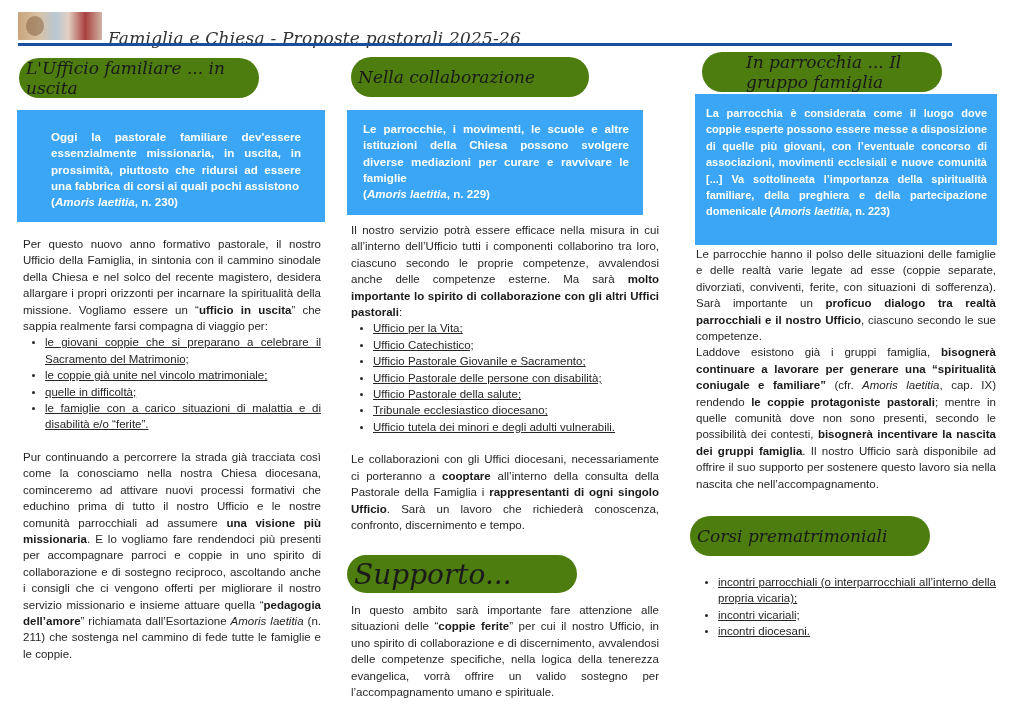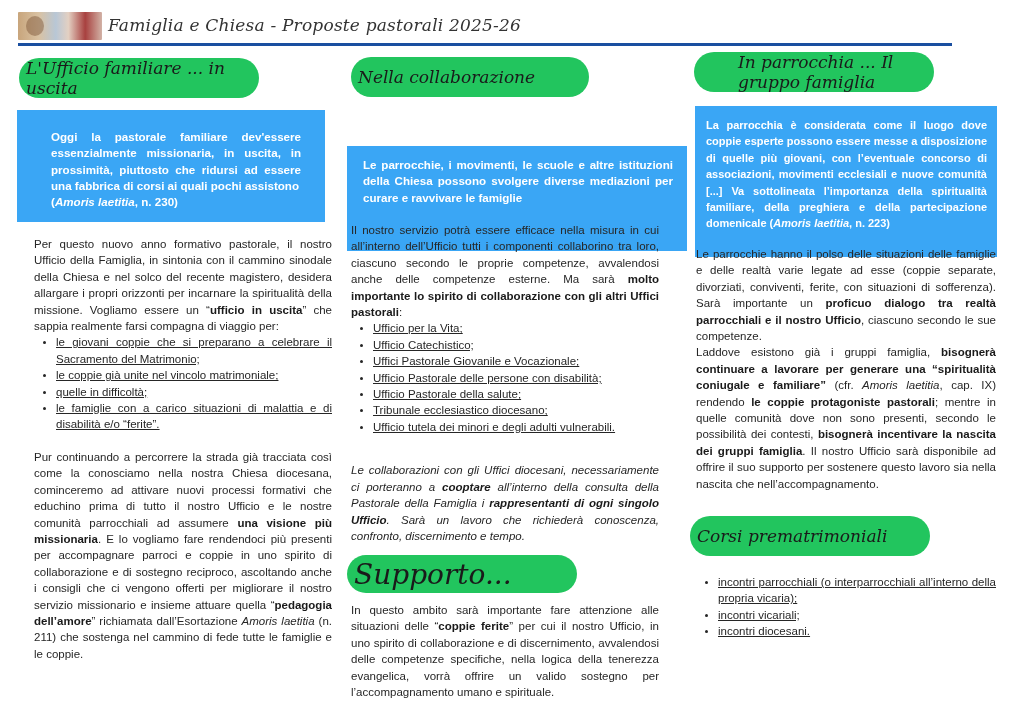--- a/index.html
+++ b/index.html
@@ -16,36 +16,36 @@
   .logo {
     position: absolute; left: 0; top: 2px; width: 84px; height: 28px;
     background: linear-gradient(90deg, #c8a57c 0%, #d9c2a3 25%, #b8c7d6 45%, #e3d0c2 60%, #a8413f 80%, #d2b2a6 100%);
     border-radius: 1px;
   }
   .logo::after {
     content: ""; position: absolute; left: 8px; top: 4px; width: 18px; height: 20px;
     border-radius: 50%; background: rgba(120,80,50,0.45);
   }
   .header-title {
-    position: absolute; left: 90px; top: 5px;
+    position: absolute; left: 90px; top: 18px;
     font-family: "DejaVu Serif", serif; font-style: italic;
     font-size: 17px; color: #333333; letter-spacing: 0.2px;
   }
   .header-rule {
     position: absolute; left: 0; top: 33px; width: 934px; height: 3px;
     background: #1a4fa0;
   }
   .col { position: absolute; top: 0; }
   .col-1 { left: 17px; width: 310px; }
   .col-2 { left: 347px; width: 320px; }
   .col-3 { left: 690px; width: 316px; }
 
   .pill {
     position: absolute; height: 40px; border-radius: 20px;
-    background: #22c55e;
+    background: #4d7c0f;
     font-family: "DejaVu Serif", serif; font-style: italic;
     font-size: 17px; color: #1a1a1a;
     display: flex; align-items: center; padding-left: 7px; box-sizing: border-box;
   }
   .quote {
     position: absolute; background: #3aa6f5; color: #ffffff;
     font-weight: bold; font-size: 11.6px; line-height: 16.3px;
     text-align: justify; box-sizing: border-box;
   }
   .quote .ref { display: block; text-align: left; }
@@ -68,59 +68,60 @@
   <div class="header-title">Famiglia e Chiesa - Proposte pastorali 2025-26</div>
   <div class="header-rule"></div>
 </div>
 
 <div class="col col-1">
   <div class="pill" style="left:2px; top:58px; width:240px;">L'Ufficio familiare ... in uscita</div>
   <div class="quote" style="left:0; top:110px; width:308px; height:112px; padding:19px 24px 0 34px;">
     <span>Oggi la pastorale familiare dev'essere essenzialmente missionaria, in uscita, in prossimità, piuttosto che ridursi ad essere una fabbrica di corsi ai quali pochi assistono</span>
     <span class="ref"><span> (</span><i>Amoris laetitia</i><span>, n. 230)</span></span>
   </div>
-  <div class="body-text" style="left:17px; top:236px; width:298px;">
+  <div class="body-text" style="left:6px; top:236px; width:298px;">
     <p><span>Per questo nuovo anno formativo pastorale, il nostro Ufficio della Famiglia, in sintonia con il cammino sinodale della Chiesa e nel solco del recente magistero, desidera allargare i propri orizzonti per incarnare la spiritualità della missione. Vogliamo essere un “</span><b>ufficio in uscita</b><span>” che sappia realmente farsi compagna di viaggio per:</span></p>
     <ul>
       <li>le giovani coppie che si preparano a celebrare il Sacramento del Matrimonio;</li>
       <li>le coppie già unite nel vincolo matrimoniale;</li>
       <li>quelle in difficoltà;</li>
       <li>le famiglie con a carico situazioni di malattia e di disabilità e/o “ferite”.</li>
     </ul>
     <p style="margin-top:16px;"><span>Pur continuando a percorrere la strada già tracciata così come la conosciamo nella nostra Chiesa diocesana, cominceremo ad attivare nuovi processi formativi che educhino prima di tutto il nostro Ufficio e le nostre comunità parrocchiali ad assumere </span><b>una visione più missionaria</b><span>. E lo vogliamo fare rendendoci più presenti per accompagnare parroci e coppie in uno spirito di collaborazione e di sostegno reciproco, ascoltando anche i consigli che ci vengono offerti per migliorare il nostro servizio missionario e insieme attuare quella “</span><b>pedagogia dell’amore</b><span>” richiamata dall’Esortazione </span><i>Amoris laetitia</i><span> (n. 211) che sostenga nel cammino di fede tutte le famiglie e le coppie.</span></p>
   </div>
 </div>
 
 <div class="col col-2">
   <div class="pill" style="left:4px; top:57px; width:238px;">Nella collaborazione</div>
-  <div class="quote" style="left:0; top:110px; width:340px; height:105px; padding:11px 14px 0 16px;margin-top:36px;">
+  <div class="quote" style="left:0; top:110px; width:296px; height:105px; padding:11px 14px 0 16px;">
     <span>Le parrocchie, i movimenti, le scuole e altre istituzioni della Chiesa possono svolgere diverse mediazioni per curare e ravvivare le famiglie</span>
+    <span class="ref"><span>(</span><i>Amoris laetitia</i><span>, n. 229)</span></span>
   </div>
   <div class="body-text" style="left:4px; top:222px; width:308px;">
     <p><span>Il nostro servizio potrà essere efficace nella misura in cui all’interno dell’Ufficio tutti i componenti collaborino tra loro, ciascuno secondo le proprie competenze, avvalendosi anche delle competenze esterne. Ma sarà </span><b>molto importante lo spirito di collaborazione con gli altri Uffici pastorali</b><span>:</span></p>
     <ul>
       <li>Ufficio per la Vita;</li>
       <li>Ufficio Catechistico;</li>
-      <li>Uffici Pastorale Giovanile e Vocazionale;</li>
+      <li>Ufficio Pastorale Giovanile e Sacramento;</li>
       <li>Ufficio Pastorale delle persone con disabilità;</li>
       <li>Ufficio Pastorale della salute;</li>
       <li>Tribunale ecclesiastico diocesano;</li>
       <li>Ufficio tutela dei minori e degli adulti vulnerabili.</li>
     </ul>
-    <p style="margin-top:27px;font-style:italic;"><span>Le collaborazioni con gli Uffici diocesani, necessariamente ci porteranno a </span><b>cooptare</b><span> all’interno della consulta della Pastorale della Famiglia i </span><b>rappresentanti di ogni singolo Ufficio</b><span>. Sarà un lavoro che richiederà conoscenza, confronto, discernimento e tempo.</span></p>
+    <p style="margin-top:16px;"><span>Le collaborazioni con gli Uffici diocesani, necessariamente ci porteranno a </span><b>cooptare</b><span> all’interno della consulta della Pastorale della Famiglia i </span><b>rappresentanti di ogni singolo Ufficio</b><span>. Sarà un lavoro che richiederà conoscenza, confronto, discernimento e tempo.</span></p>
   </div>
   <div class="pill" style="left:0; top:555px; width:230px; height:38px; font-size:28px;">Supporto...</div>
   <div class="body-text" style="left:4px; top:602px; width:308px;">
     <p><span>In questo ambito sarà importante fare attenzione alle situazioni delle “</span><b>coppie ferite</b><span>” per cui il nostro Ufficio, in uno spirito di collaborazione e di discernimento, avvalendosi delle competenze specifiche, nella logica della tenerezza evangelica, vorrà offrire un valido sostegno per l’accompagnamento umano e spirituale.</span></p>
   </div>
 </div>
 
 <div class="col col-3">
-  <div class="pill" style="left:4px; top:52px; width:240px;padding-left:44px;">In parrocchia ... Il gruppo famiglia</div>
-  <div class="quote" style="left:5px; top:106px; width:302px; height:151px; padding:11px 10px 0 11px; font-size:11px; line-height:16.4px;">
+  <div class="pill" style="left:12px; top:52px; width:240px;padding-left:44px;">In parrocchia ... Il gruppo famiglia</div>
+  <div class="quote" style="left:5px; top:94px; width:302px; height:151px; padding:11px 10px 0 11px; font-size:11px; line-height:16.4px;">
     <span><span>La parrocchia è considerata come il luogo dove coppie esperte possono essere messe a disposizione di quelle più giovani, con l’eventuale concorso di associazioni, movimenti ecclesiali e nuove comunità [...] Va sottolineata l’importanza della spiritualità familiare, della preghiera e della partecipazione domenicale (</span><i>Amoris laetitia</i><span>, n. 223)</span></span>
   </div>
   <div class="body-text" style="left:6px; top:246px; width:300px;">
     <p><span>Le parrocchie hanno il polso delle situazioni delle famiglie e delle realtà varie legate ad esse (coppie separate, divorziati, conviventi, ferite, con situazioni di sofferenza). Sarà importante un </span><b>proficuo dialogo tra realtà parrocchiali e il nostro Ufficio</b><span>, ciascuno secondo le sue competenze.</span></p>
     <p><span>Laddove esistono già i gruppi famiglia, </span><b>bisognerà continuare a lavorare per generare una “spiritualità coniugale e familiare”</b><span> (cfr. </span><i>Amoris laetitia</i><span>, cap. IX) rendendo </span><b>le coppie protagoniste pastorali</b><span>; mentre in quelle comunità dove non sono presenti, secondo le possibilità dei contesti, </span><b>bisognerà incentivare la nascita dei gruppi famiglia</b><span>. Il nostro Ufficio sarà disponibile ad offrire il suo supporto per sostenere questo lavoro sia nella nascita che nell’accompagnamento.</span></p>
   </div>
   <div class="pill" style="left:0; top:516px; width:240px;">Corsi prematrimoniali</div>
   <div class="body-text" style="left:6px; top:574px; width:300px;">
     <ul>
       <li>incontri parrocchiali (o interparrocchiali all’interno della propria vicaria);</li>

